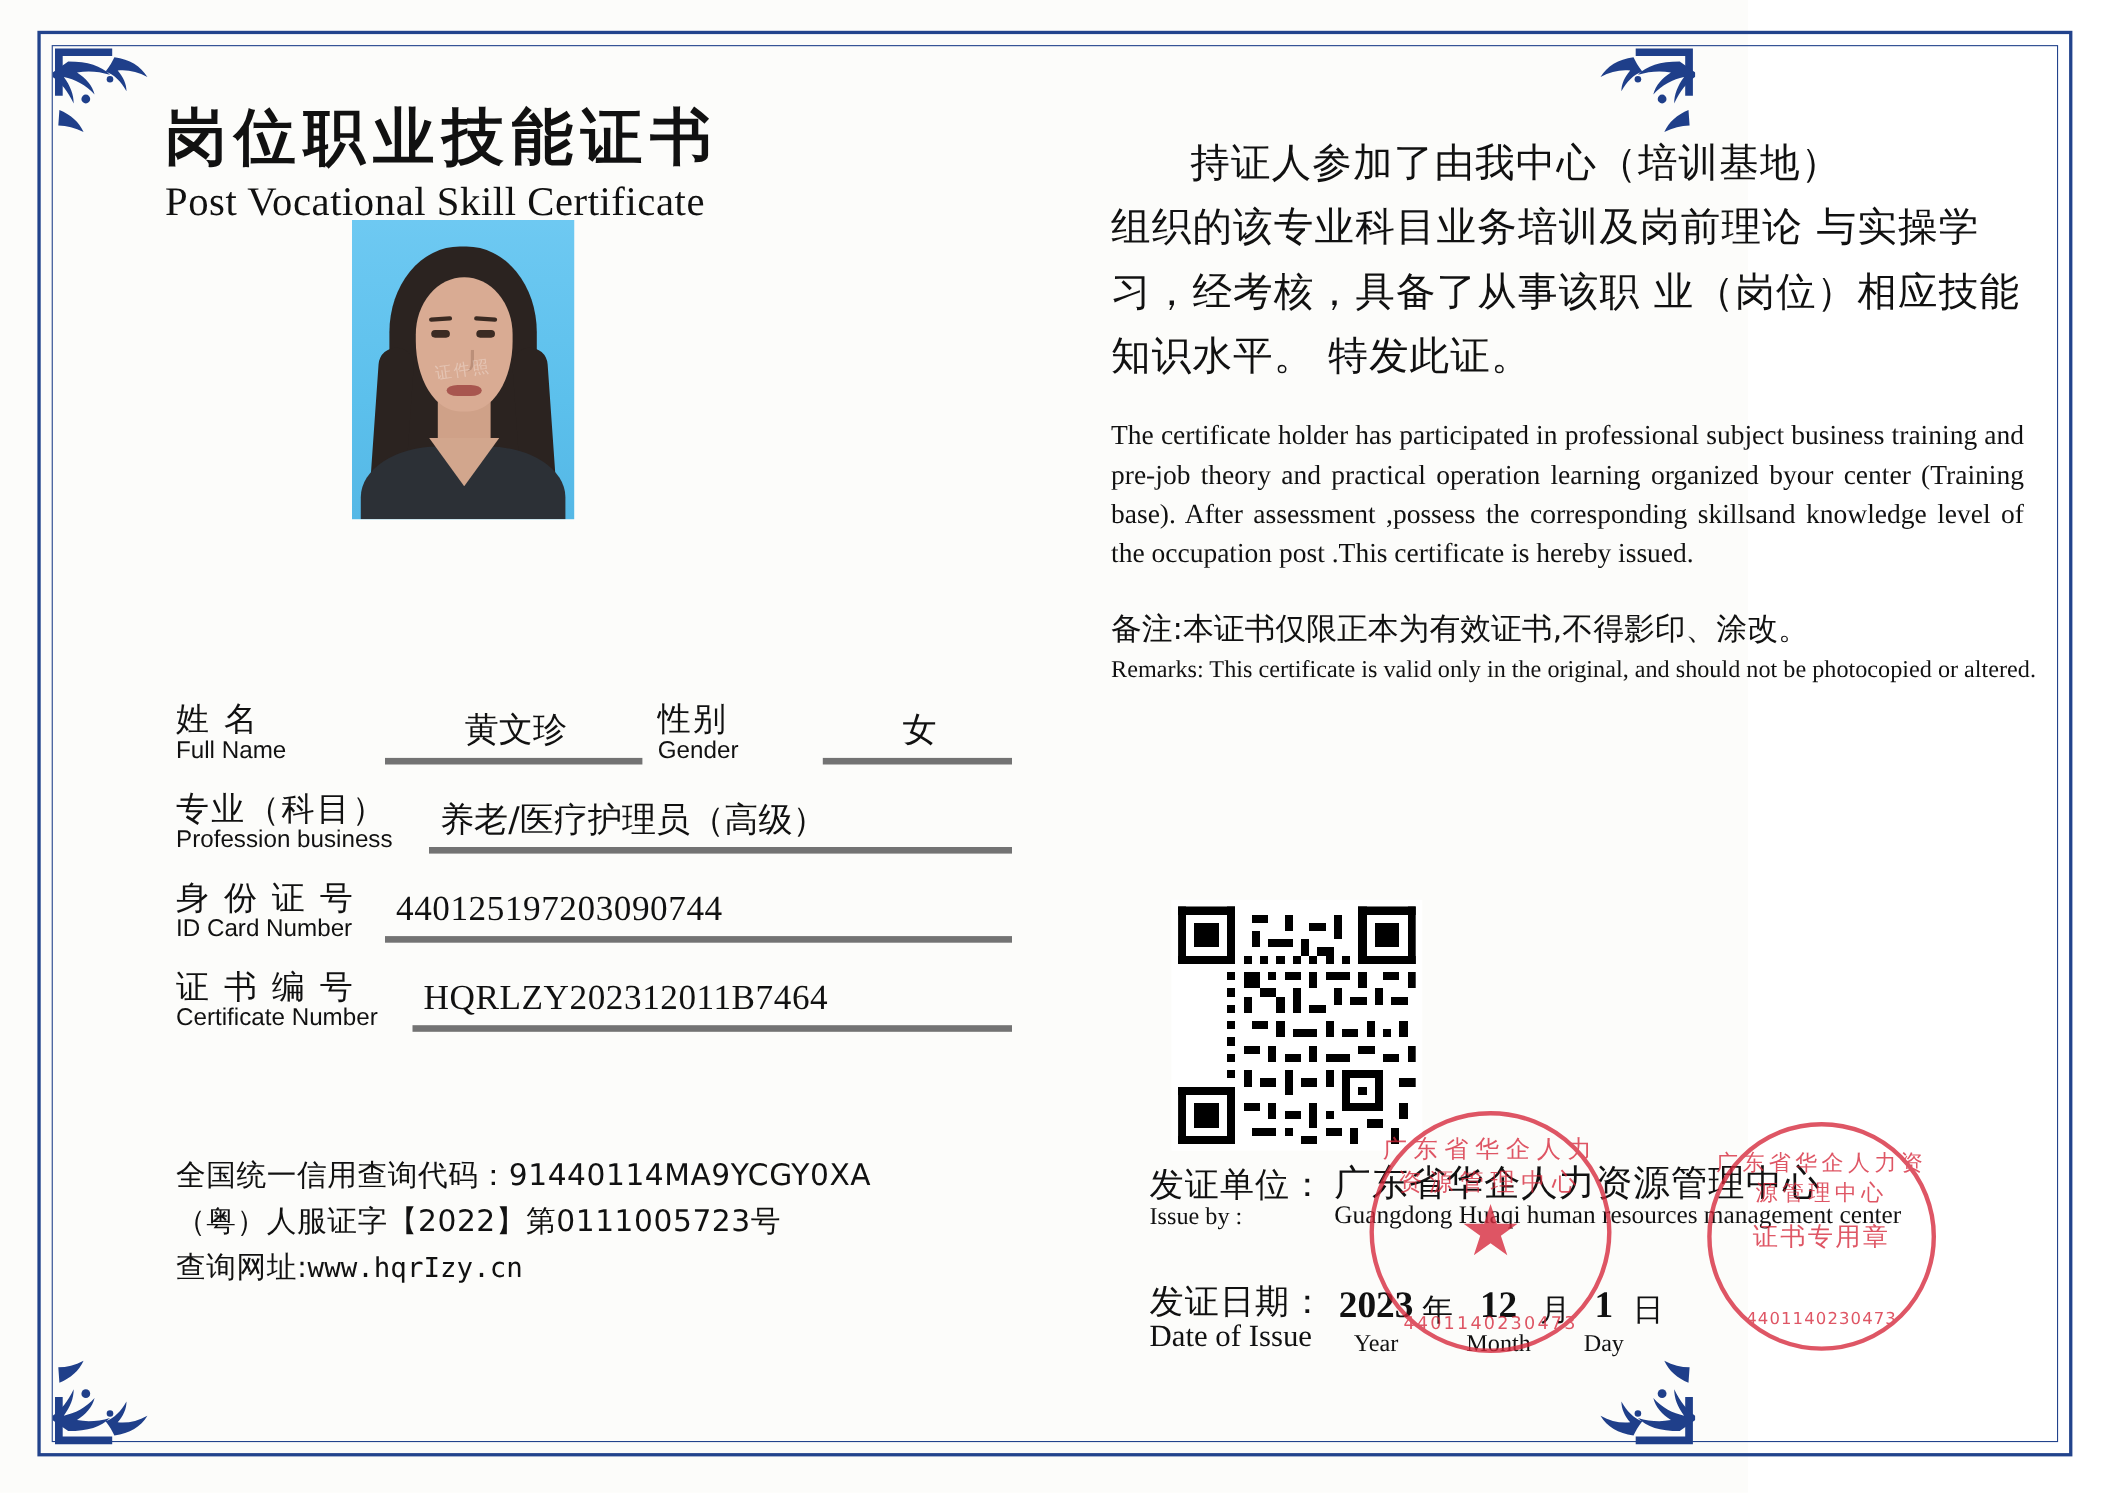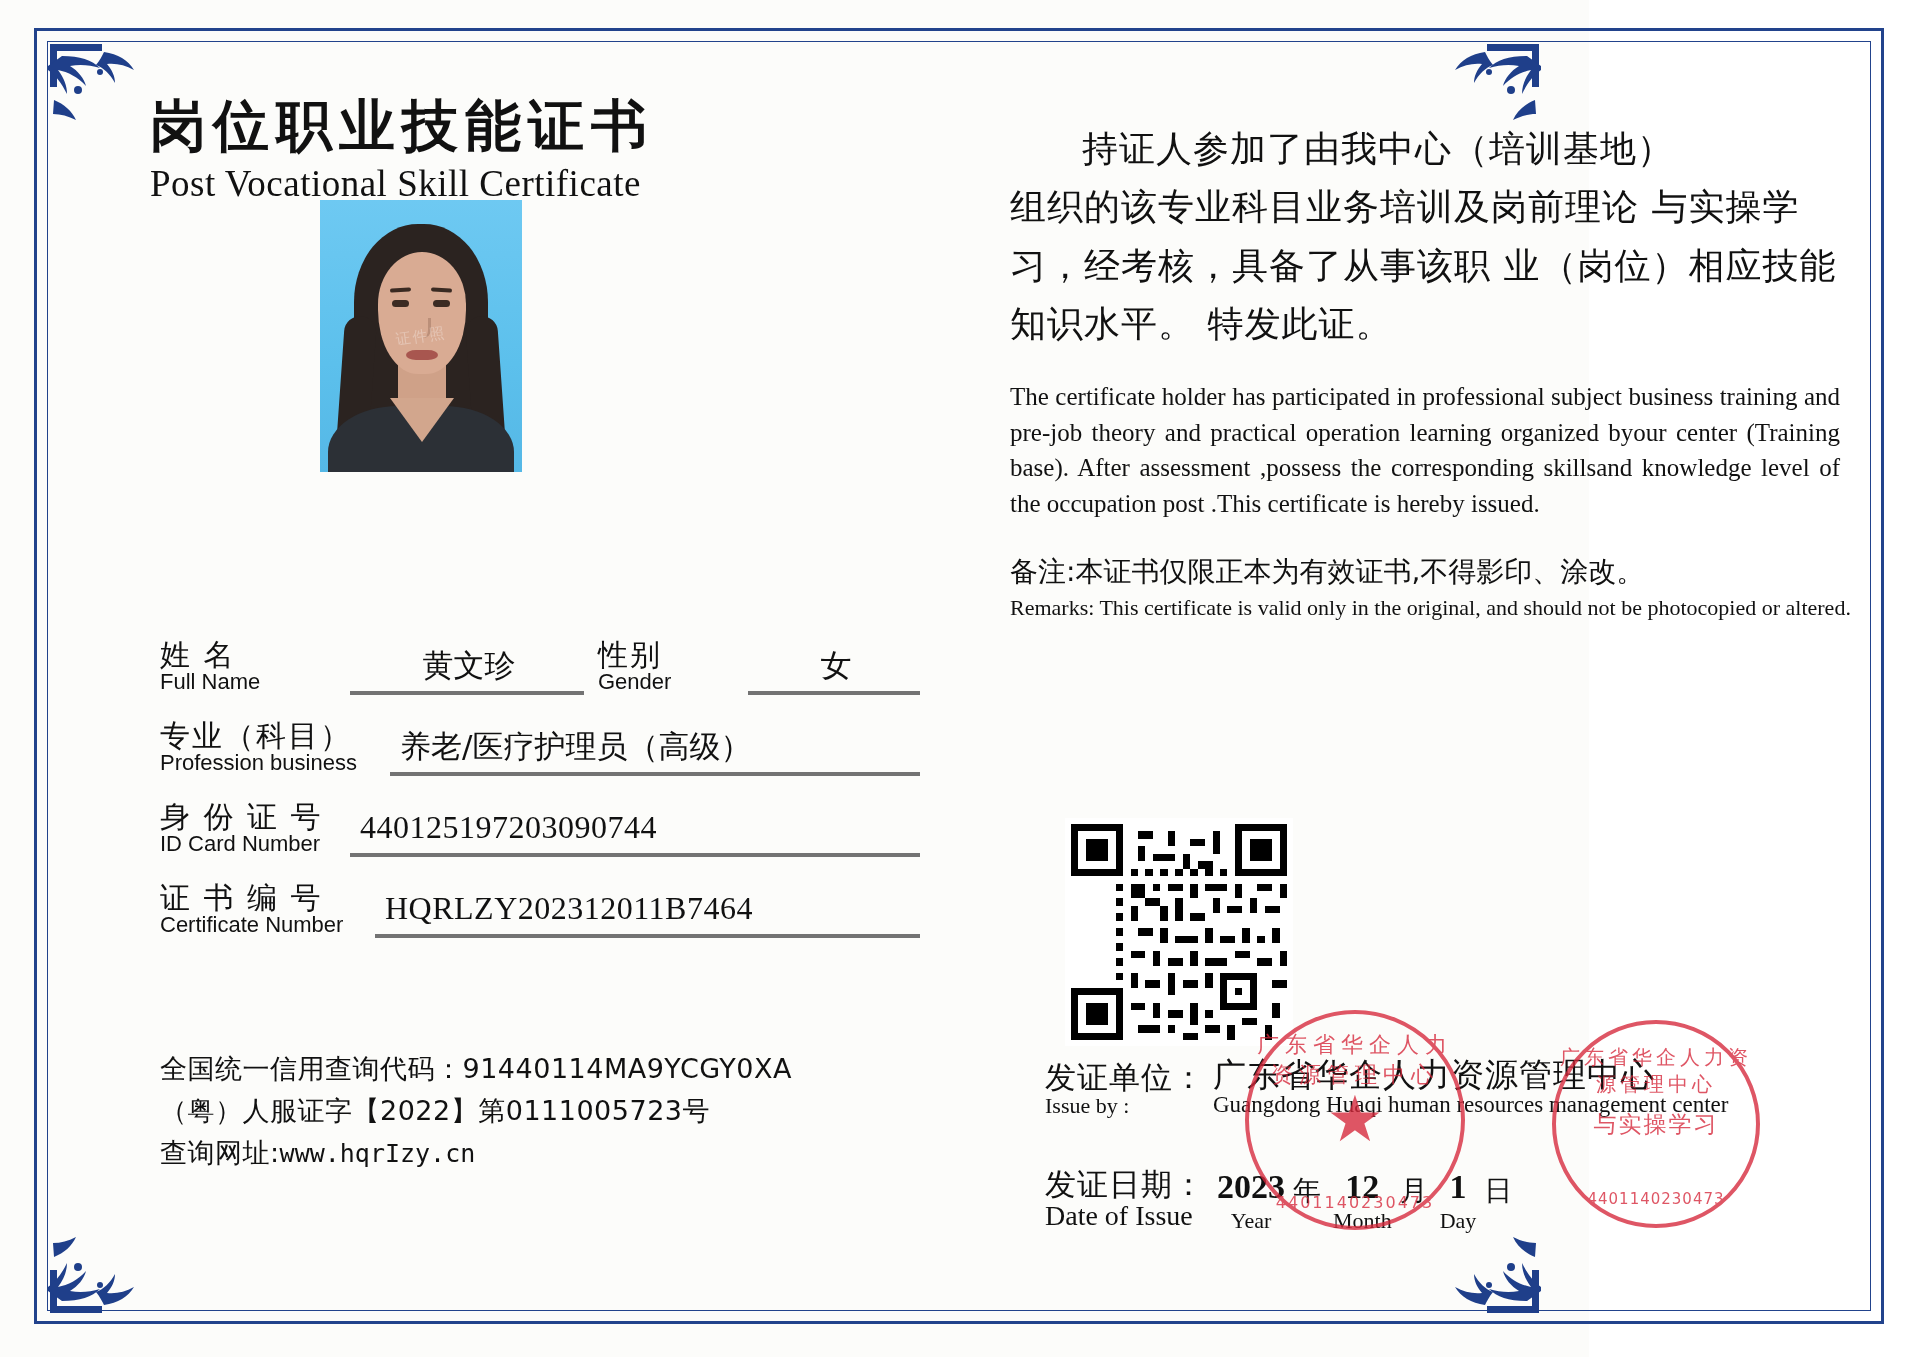--- a/index.html
+++ b/index.html
@@ -223,21 +223,21 @@
   .lbl .en {
     display:block;
     font-family:Liberation Sans, sans-serif;
     font-size: 22px;
     color:#111;
     white-space: nowrap;
     margin-top: 1px;
   }
   .val {
     flex: 1 1 auto;
-    border-bottom: 4px solid #737373;
+    border-bottom: 6px solid #737373;
     font-family:"DejaVu Sans", sans-serif;
     font-size: 31px;
     color:#111;
     padding: 0 6px 4px 10px;
     min-height: 40px;
     white-space: nowrap;
     overflow: hidden;
   }
   .val.num {
     font-family:"Liberation Serif", serif;
@@ -716,17 +716,17 @@
   </div>
 
   <div class="seal seal-main">
     <div class="arc-top">广东省华企人力资源管理中心</div>
     <div class="star">★</div>
     <div class="arc-bottom">4401140230473</div>
   </div>
 
   <div class="seal seal-second">
     <div class="arc-top">广东省华企人力资源管理中心</div>
-    <div class="mid">与实操学习</div>
+    <div class="mid">证书专用章</div>
     <div class="arc-bottom">4401140230473</div>
   </div>
 
 </div>
 
 </body></html>

